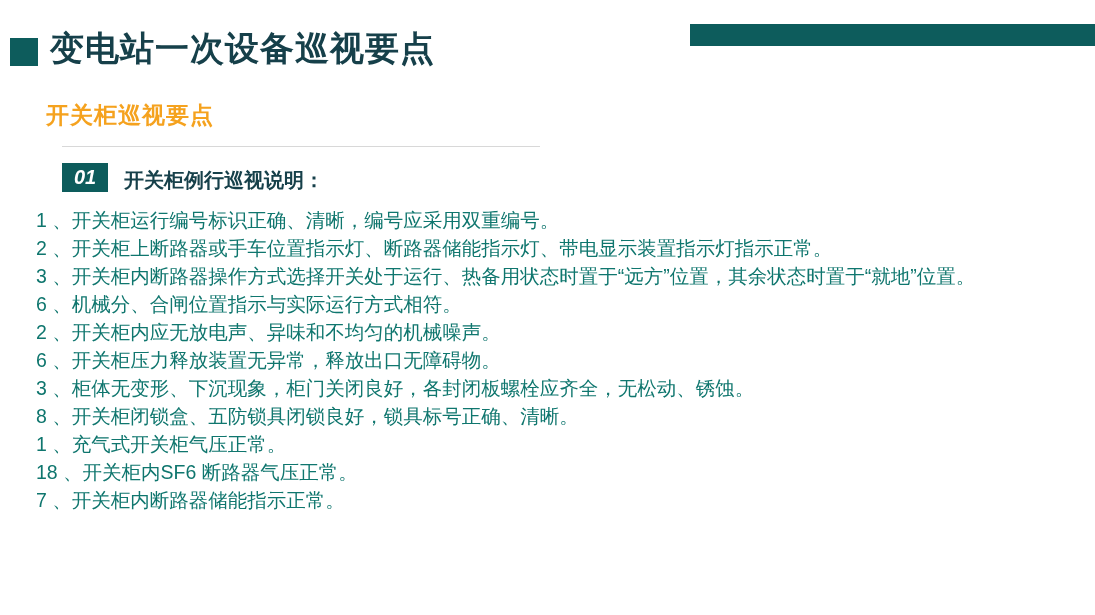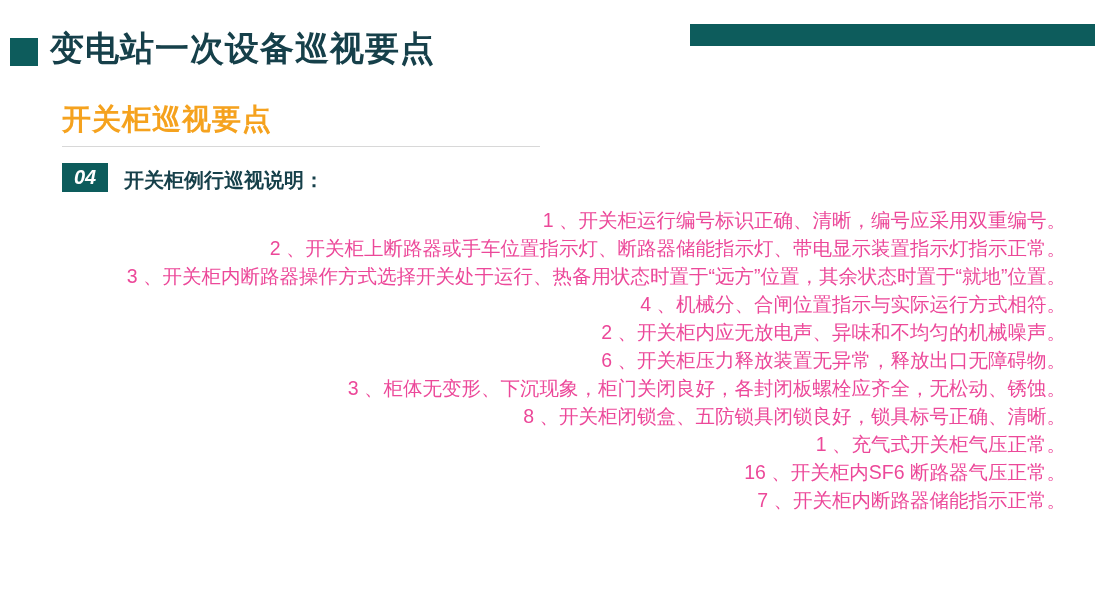--- a/index.html
+++ b/index.html
@@ -42,23 +42,23 @@
     position: absolute;
     right: 0;
     top: 24px;
     width: 405px;
     height: 22px;
     background: #0d5c5c;
   }
   
   .subtitle {
     position: absolute;
-    left: 62px;
+    left: 46px;
     top: 100px;
-    font-size: 29px;
+    font-size: 23px;
     font-weight: bold;
     color: #f5a21e;
     letter-spacing: 1px;
   }
   .divider {
     position: absolute;
     left: 62px;
     top: 146px;
     width: 478px;
     height: 1px;
@@ -91,49 +91,48 @@
   }
   
   .body-list {
     position: absolute;
     left: 36px;
     top: 207px;
     width: 1030px;
   }
   .body-item {
     font-size: 19.5px;
-    color: #ec4899;
+    color: #0f766e;
     line-height: 27.5px;
     margin: 0 0 0.5px 0;
     text-indent: 0;
-    text-align: right;
   }
 </style>
 </head>
 <body>
 
 <div class="slide">
 
   <div class="header-square"></div>
   <div class="header-title">变电站一次设备巡视要点</div>
   <div class="header-bar"></div>
 
   <div class="subtitle">开关柜巡视要点</div>
   <div class="divider"></div>
 
-  <div class="badge">04</div>
+  <div class="badge">01</div>
   <div class="section-heading">开关柜例行巡视说明：</div>
 
   <div class="body-list">
     <p class="body-item">1 、开关柜运行编号标识正确、清晰，编号应采用双重编号。</p>
     <p class="body-item">2 、开关柜上断路器或手车位置指示灯、断路器储能指示灯、带电显示装置指示灯指示正常。</p>
     <p class="body-item">3 、开关柜内断路器操作方式选择开关处于运行、热备用状态时置于“远方”位置，其余状态时置于“就地”位置。</p>
-    <p class="body-item">4 、机械分、合闸位置指示与实际运行方式相符。</p>
+    <p class="body-item">6 、机械分、合闸位置指示与实际运行方式相符。</p>
     <p class="body-item">2 、开关柜内应无放电声、异味和不均匀的机械噪声。</p>
     <p class="body-item">6 、开关柜压力释放装置无异常，释放出口无障碍物。</p>
     <p class="body-item">3 、柜体无变形、下沉现象，柜门关闭良好，各封闭板螺栓应齐全，无松动、锈蚀。</p>
     <p class="body-item">8 、开关柜闭锁盒、五防锁具闭锁良好，锁具标号正确、清晰。</p>
     <p class="body-item">1 、充气式开关柜气压正常。</p>
-    <p class="body-item">16 、开关柜内SF6 断路器气压正常。</p>
+    <p class="body-item">18 、开关柜内SF6 断路器气压正常。</p>
     <p class="body-item">7 、开关柜内断路器储能指示正常。</p>
   </div>
 
 </div>
 
 </body></html>

